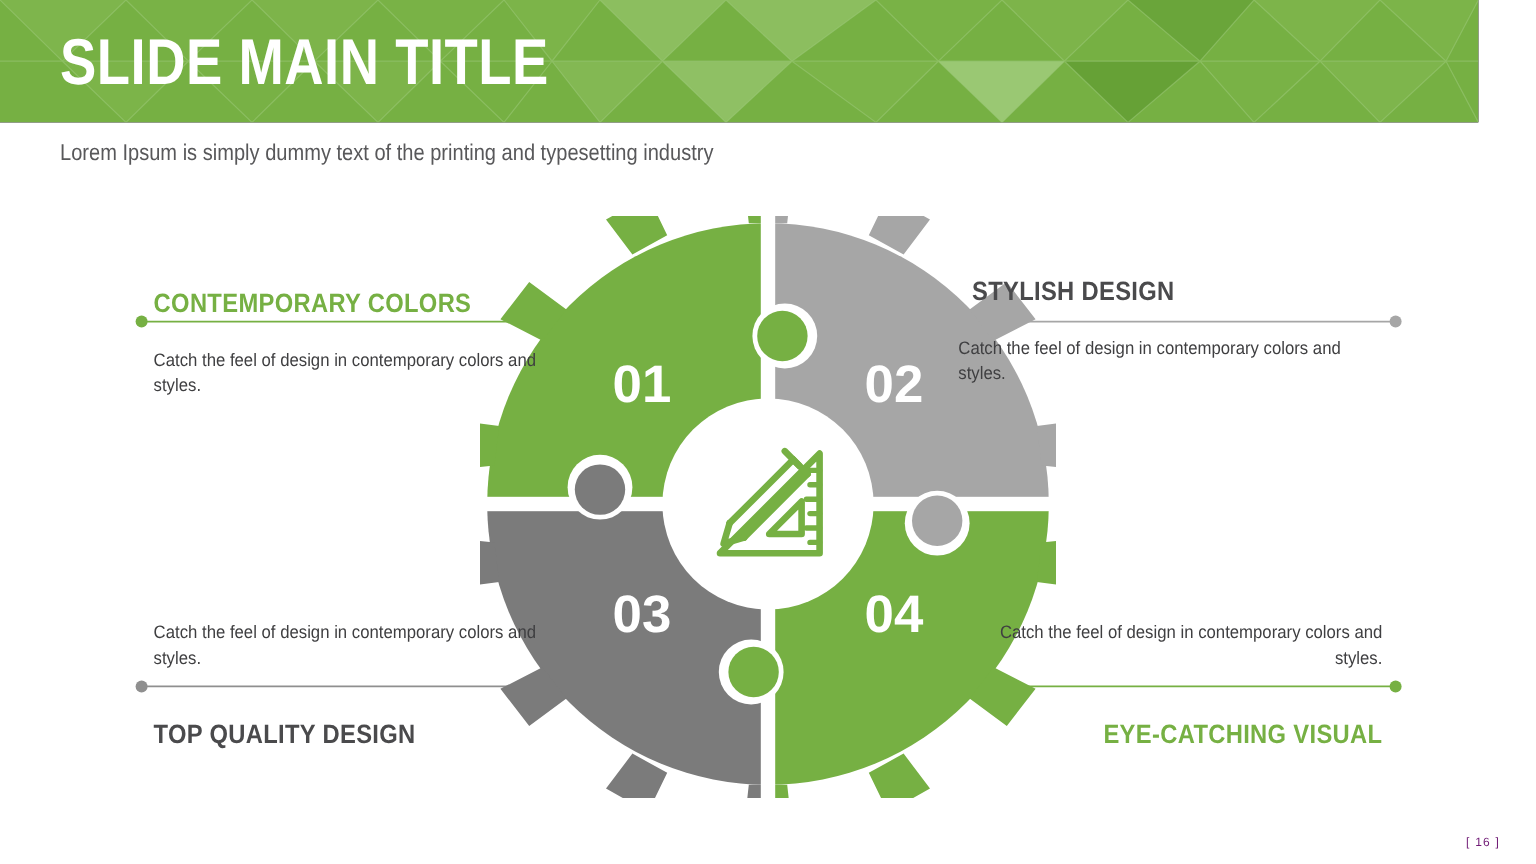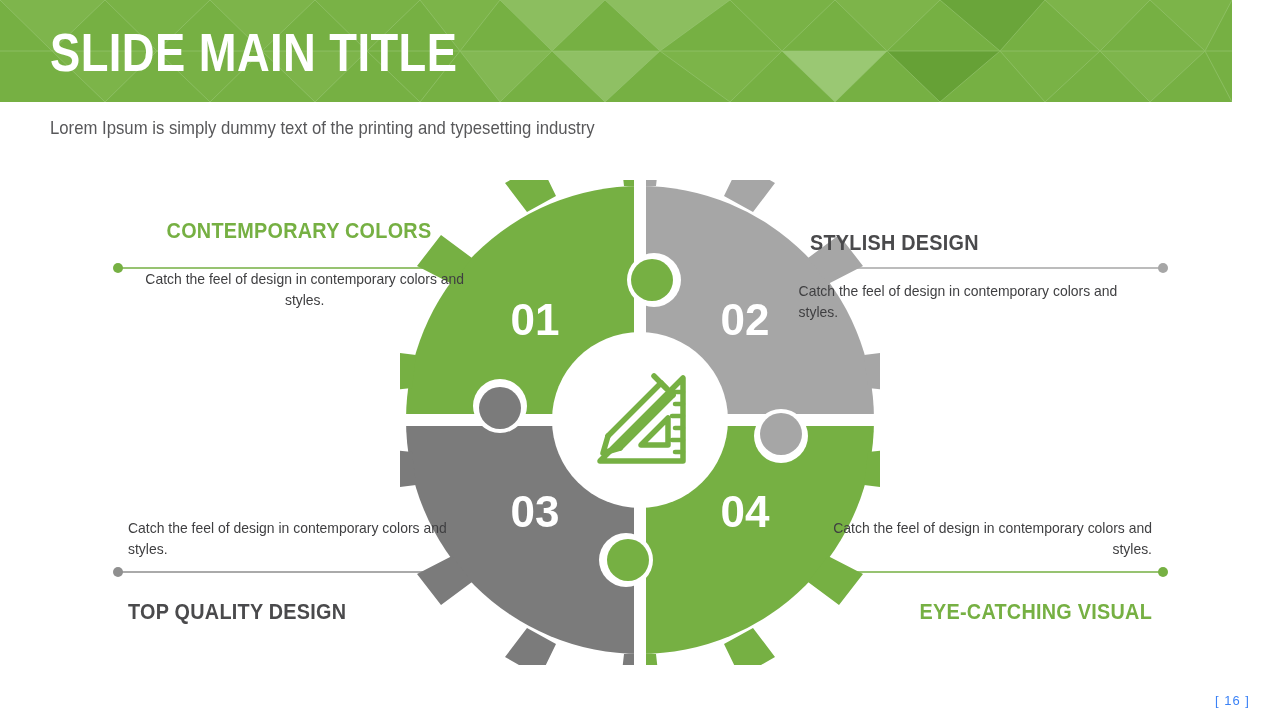--- a/index.html
+++ b/index.html
@@ -83,22 +83,22 @@
   .callout .body {
     font-size: 15px;
     line-height: 21px;
     color: #3f3f41;
     transform: scaleX(0.93);
   }
 
   
   #callout-01 {
     left: 128px;
-    top: 218px;
-    text-align: center;
+    top: 240px;
+    text-align: left;
   }
   #callout-01 .heading {
     color: #76b043;
     transform-origin: left center;
   }
   #callout-01 .body {
     margin-top: 24px;
     transform-origin: left center;
   }
   #callout-03 {
@@ -160,22 +160,22 @@
     fill: #ffffff;
     text-anchor: middle;
     dominant-baseline: middle;
   }
 
   
   #page-number {
     position: absolute;
     right: 30px;
     bottom: 12px;
-    font-size: 13px;
-    color: #3b82f6;
+    font-size: 10px;
+    color: #701a75;
     letter-spacing: 1px;
   }
 </style>
 </head>
 <body>
 
 <div id="slide">
 
   <div id="header-band">
     <svg id="header-pattern" viewBox="0 0 1232 102" preserveAspectRatio="none">

